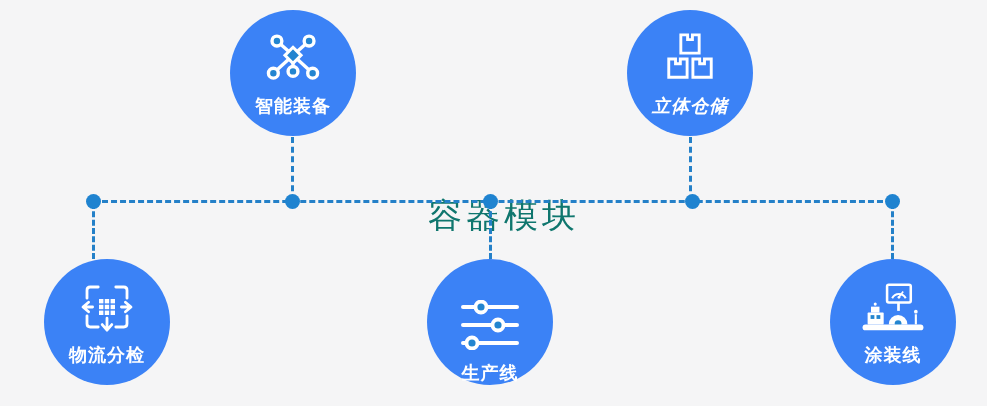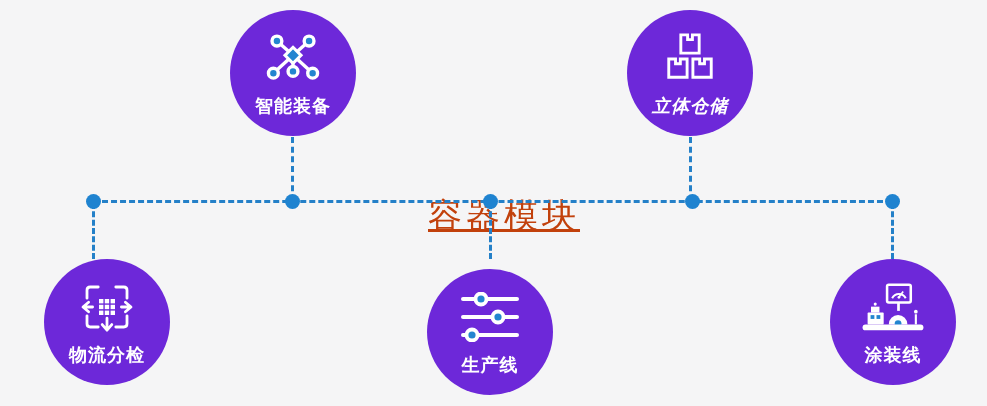--- a/index.html
+++ b/index.html
@@ -3,22 +3,22 @@
 <meta charset="utf-8">
 <style>
   html,body { margin:0; padding:0; background:#ffffff; }
   .stage {
     position:relative; width:987px; height:406px;
     background:#f5f5f6; overflow:hidden;
     font-family:"Liberation Sans","DejaVu Sans",sans-serif;
   }
   .watermark {
     position:absolute; left:428px; top:193px;
-    font-size:34px; color:#c2410c; letter-spacing:4px;
-    user-select:none; z-index:1;text-decoration:underline;
+    font-size:34px; color:#0f766e; letter-spacing:4px;
+    user-select:none; z-index:1;
   }
   .connector-h {
     position:absolute; left:93px; top:200px; width:799px; height:0;
     border-top:3px dashed #2480c8; z-index:2;
   }
   .connector-v {
     position:absolute; width:0;
     border-left:3px dashed #2480c8; z-index:2;
   }
   .cv-sorting    { left:92px;  top:203px; height:56px; }
@@ -30,27 +30,27 @@
     position:absolute; top:194px; width:15px; height:15px;
     border-radius:50%; background:#1f83d0; z-index:3;
   }
   .jd-1 { left:86px; }
   .jd-2 { left:285px; }
   .jd-3 { left:483px; }
   .jd-4 { left:685px; }
   .jd-5 { left:885px; }
   .node {
     position:absolute; width:126px; height:126px; border-radius:50%;
-    background:#6d28d9; z-index:4;
+    background:#3b82f6; z-index:4;
     display:flex; flex-direction:column; align-items:center;
   }
   .node-smart      { left:230px; top:10px; }
   .node-warehouse  { left:627px; top:10px;font-style:italic; }
   .node-sorting    { left:44px;  top:259px; }
-  .node-production { left:427px; top:269px; }
+  .node-production { left:427px; top:259px;justify-content:flex-end; }
   .node-painting   { left:830px; top:259px;align-items:center; }
   .node .icon-wrap {
     margin-top:21px; height:54px;
     display:flex; align-items:center; justify-content:center;
   }
   .node .node-label {
     margin-top:9px; color:#ffffff; font-size:18px;
     font-weight:bold; letter-spacing:1px; white-space:nowrap;
   }
 </style>

